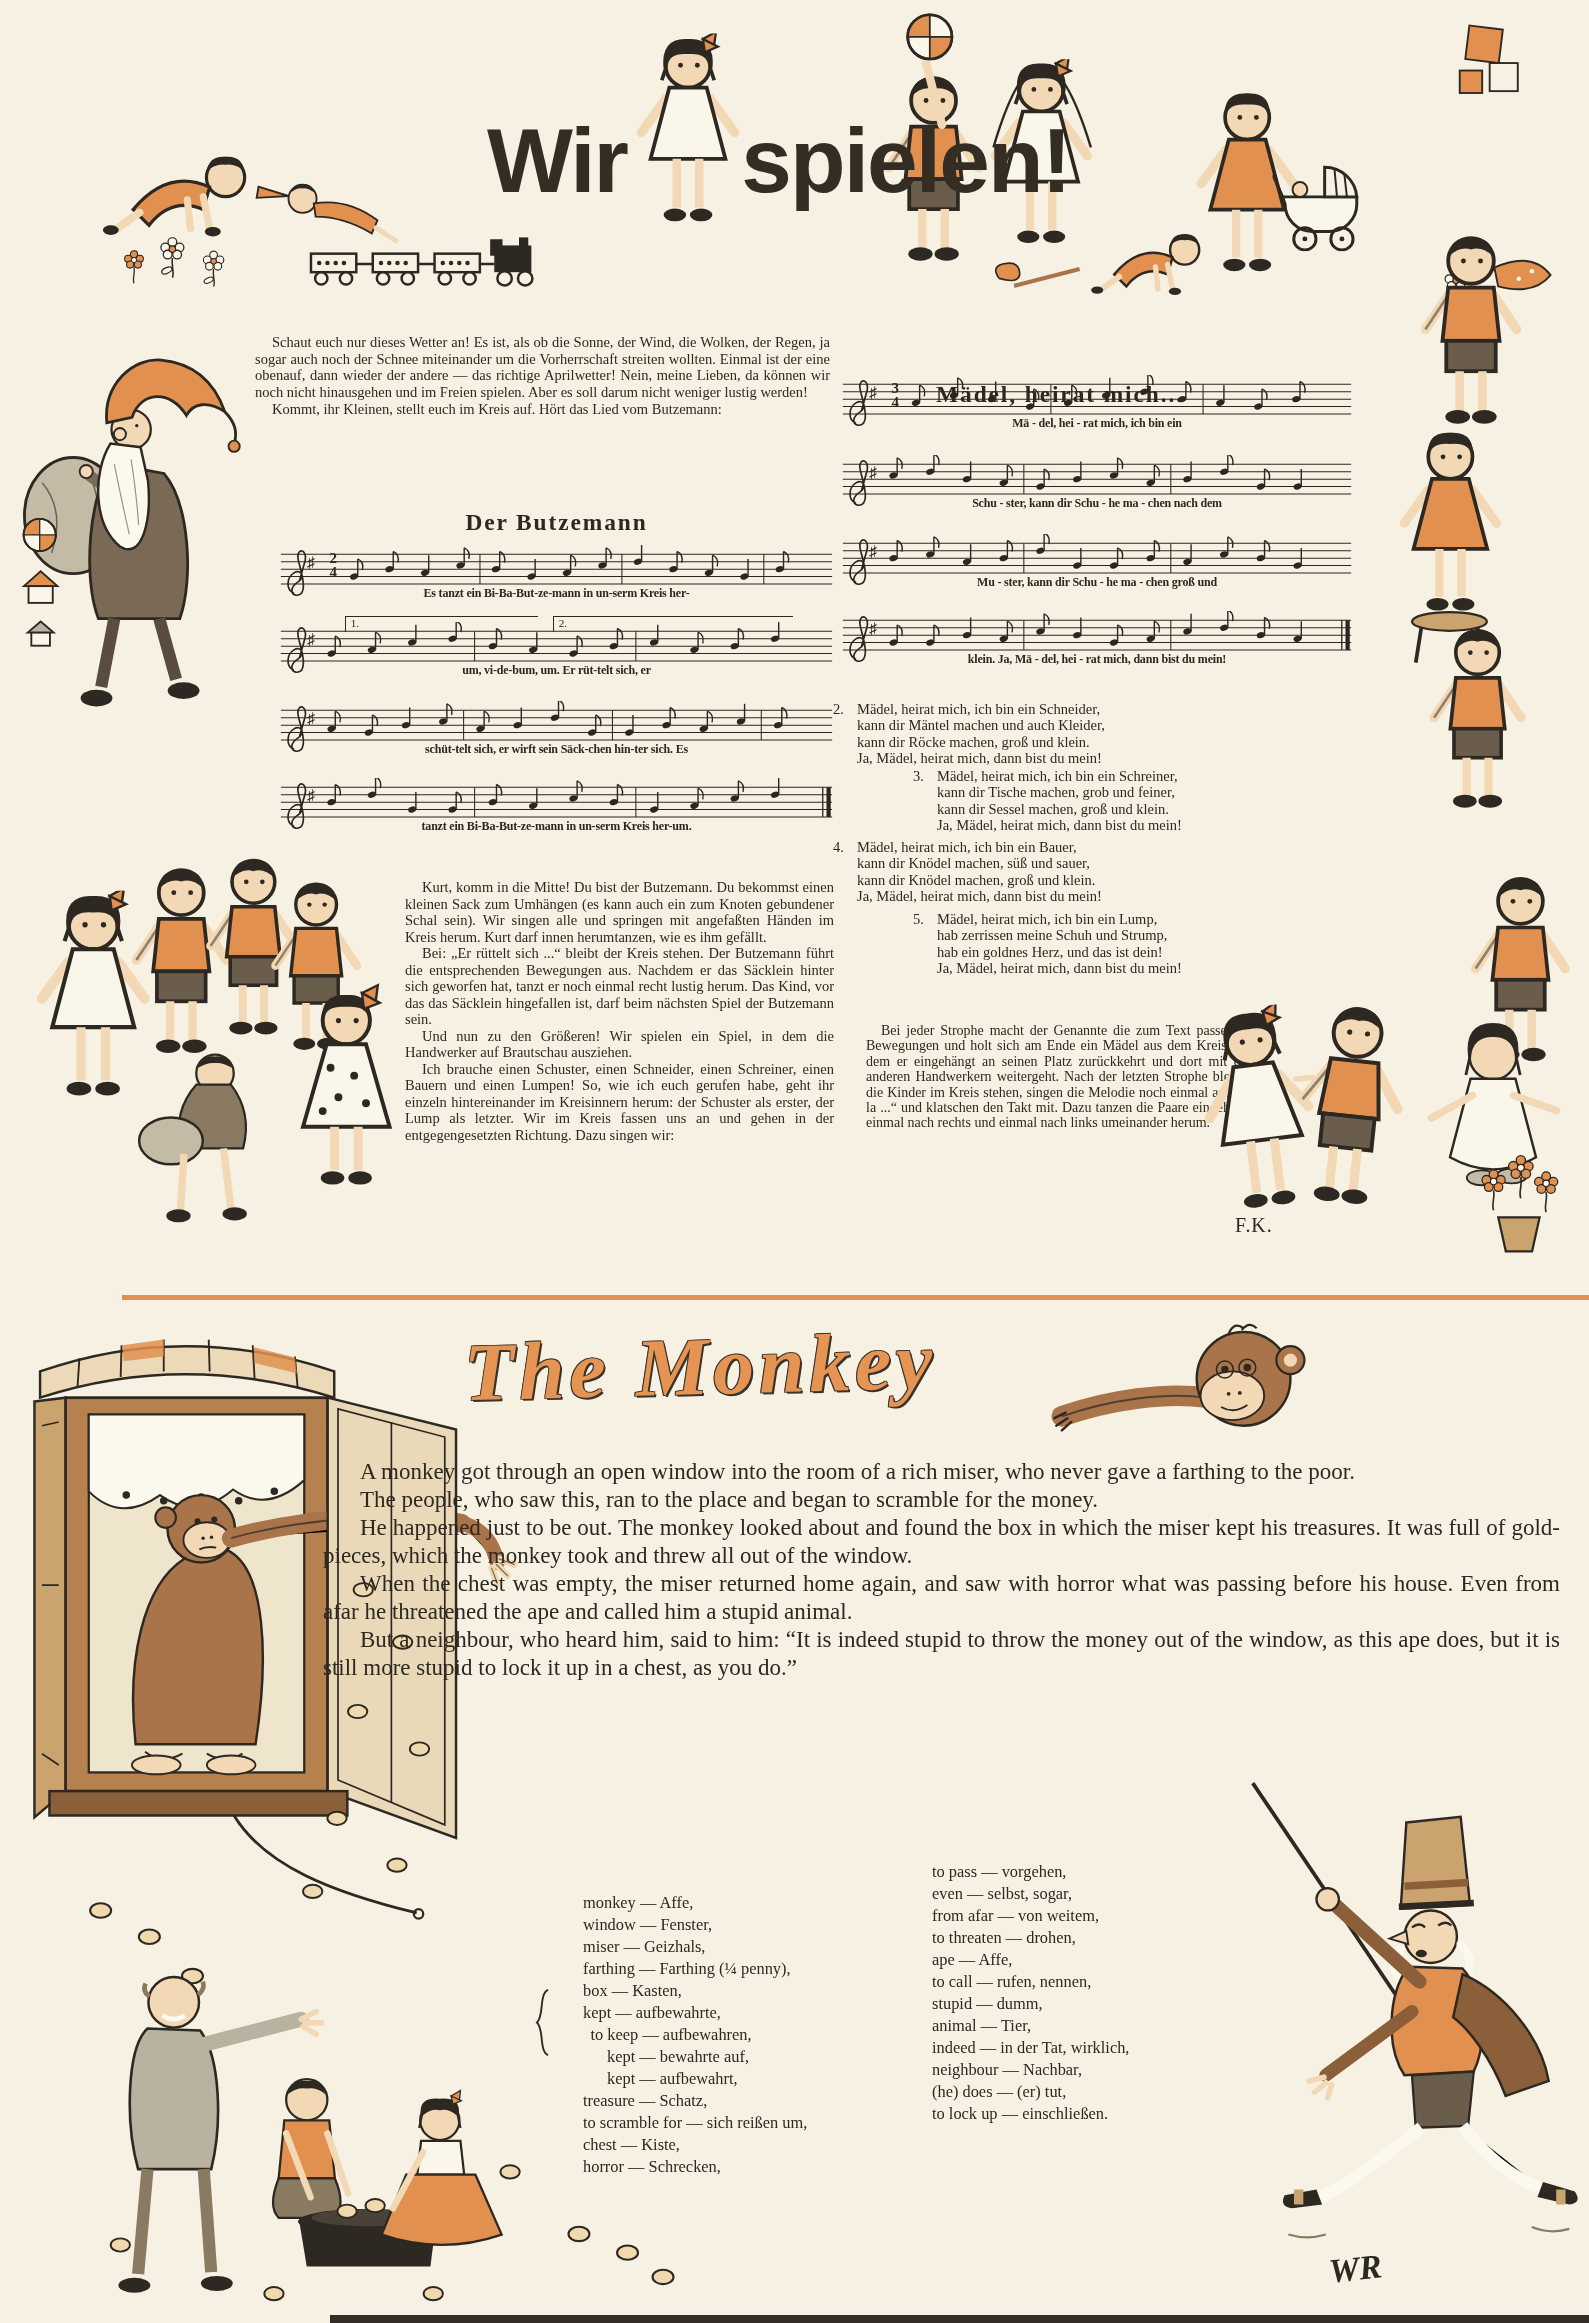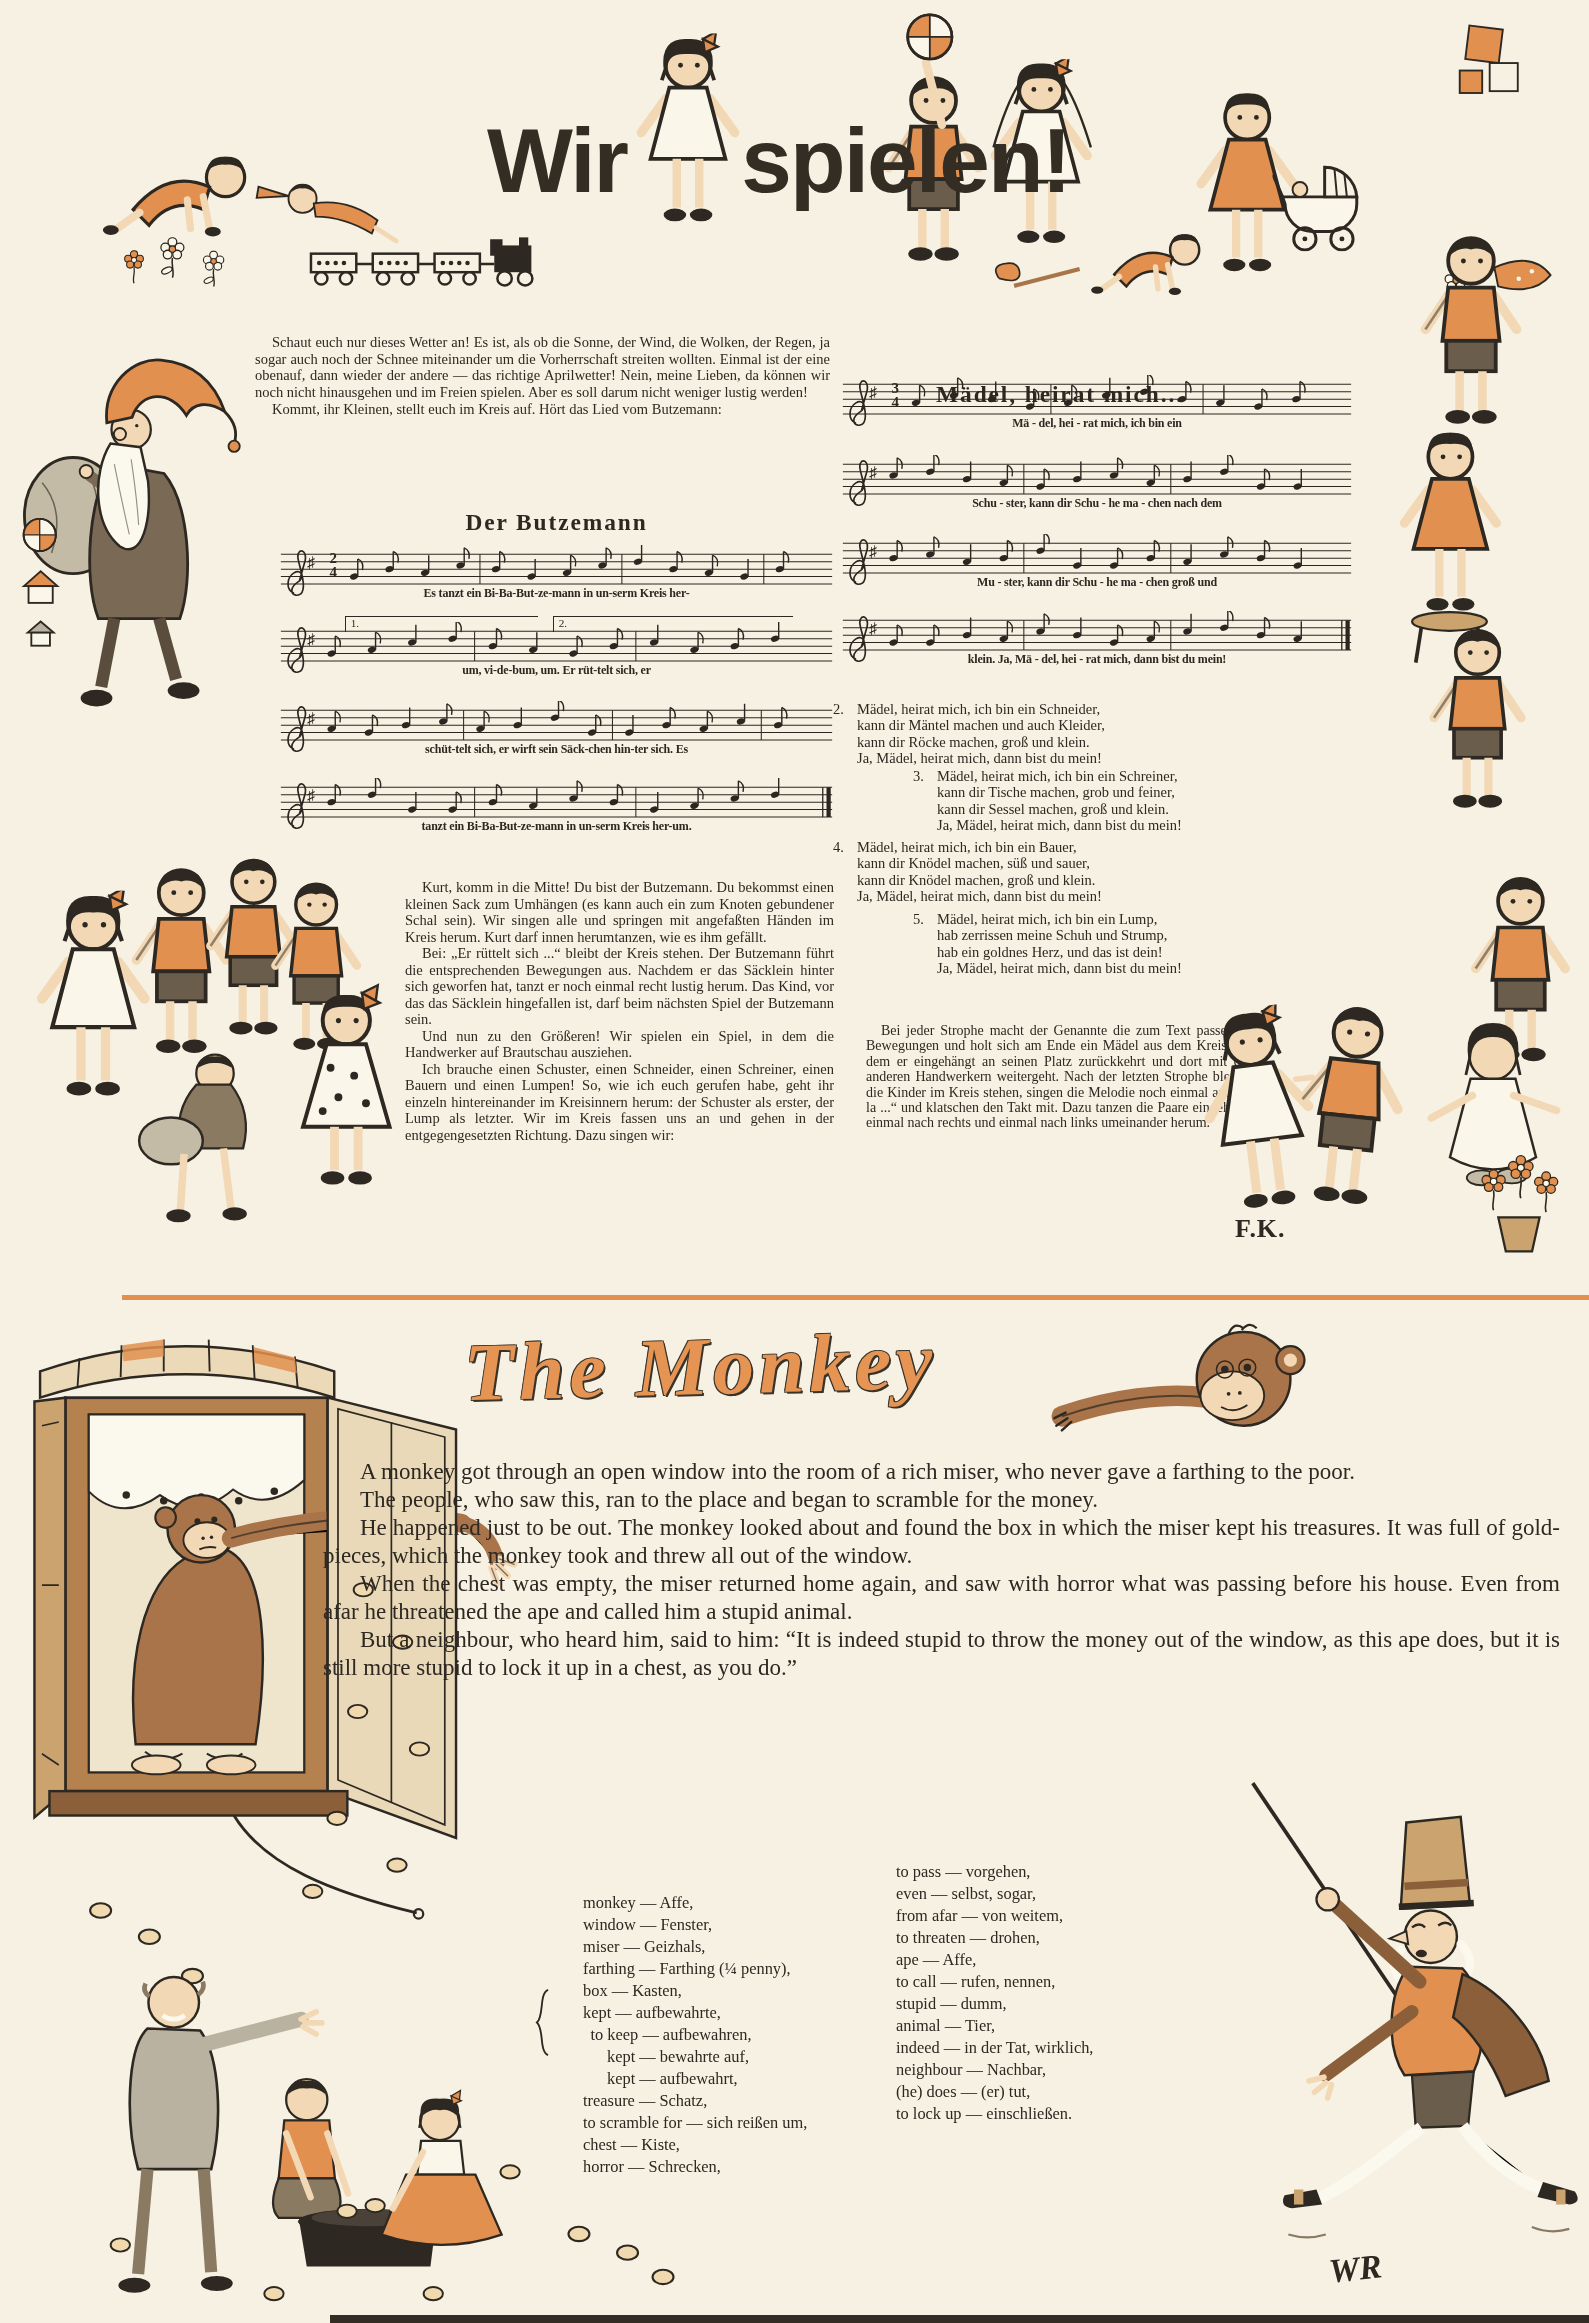--- a/index.html
+++ b/index.html
@@ -28,33 +28,33 @@
   .lyric{position:absolute;left:0;top:41px;width:100%;text-align:center;font-weight:bold;
          font-size:12px;letter-spacing:-0.2px;white-space:nowrap;}
   .ts{position:absolute;left:43px;top:5.6px;width:22.5px;text-align:center;font-weight:bold;
       font-size:15px;line-height:14px;}
   .volta{position:absolute;top:-5.6px;height:15px;border-top:1.9px solid #2d2821;
          border-left:1.9px solid #2d2821;font-size:11.2px;padding:0 0 0 4.7px;line-height:13px;}
   
   .verse{position:absolute;width:375px;font-size:14.5px;line-height:16.3px;}
   .verse .vnum{position:absolute;left:-24px;top:0;}
   
-  .sig-fk{left:1235px;top:1214px;font-weight:bold;font-size:26px;letter-spacing:0.9px;}
+  .sig-fk{left:1235px;top:1214px;font-weight:normal;font-size:20px;letter-spacing:0.9px;}
   .sig-wr{left:1329px;top:2250px;font-style:italic;font-weight:bold;font-size:34px;
           transform:rotate(-6deg);}
   .divider{left:122px;top:1295px;width:1467px;height:4.7px;background:#e2904f;}
   
   .monkey-title{left:464px;top:1317px;width:712px;font-style:italic;font-weight:bold;
                 font-size:82px;letter-spacing:4.7px;color:#e59454;transform:rotate(-1.5deg);
                 text-shadow:1.9px 1.9px 0 #3a332a, -0.9px -0.9px 0 #3a332a, 0.9px -0.9px 0 #3a332a, -0.9px 0.9px 0 #3a332a;}
   .story{left:323px;top:1458px;width:1237px;font-size:23px;line-height:28px;}
   .story p{text-indent:37px;}
   .vocab{font-size:16.4px;line-height:22px;}
   .vocab-left{left:555px;top:1892px;width:375px;margin-left:28px;}
-  .vocab-right{left:896px;top:1861px;width:375px;}
+  .vocab-right{left:932px;top:1861px;width:375px;}
   .vind1{padding-left:7.5px;}
   .vind2{padding-left:24px;}
   .bottom-strip{left:330px;top:2315px;width:1259px;height:8.4px;background:#332d26;}
 </style>
 </head>
 <body>
 
 <svg width="0" height="0" style="position:absolute" aria-hidden="true">
 <defs>
   <symbol id="coin" viewBox="0 0 20 14">

